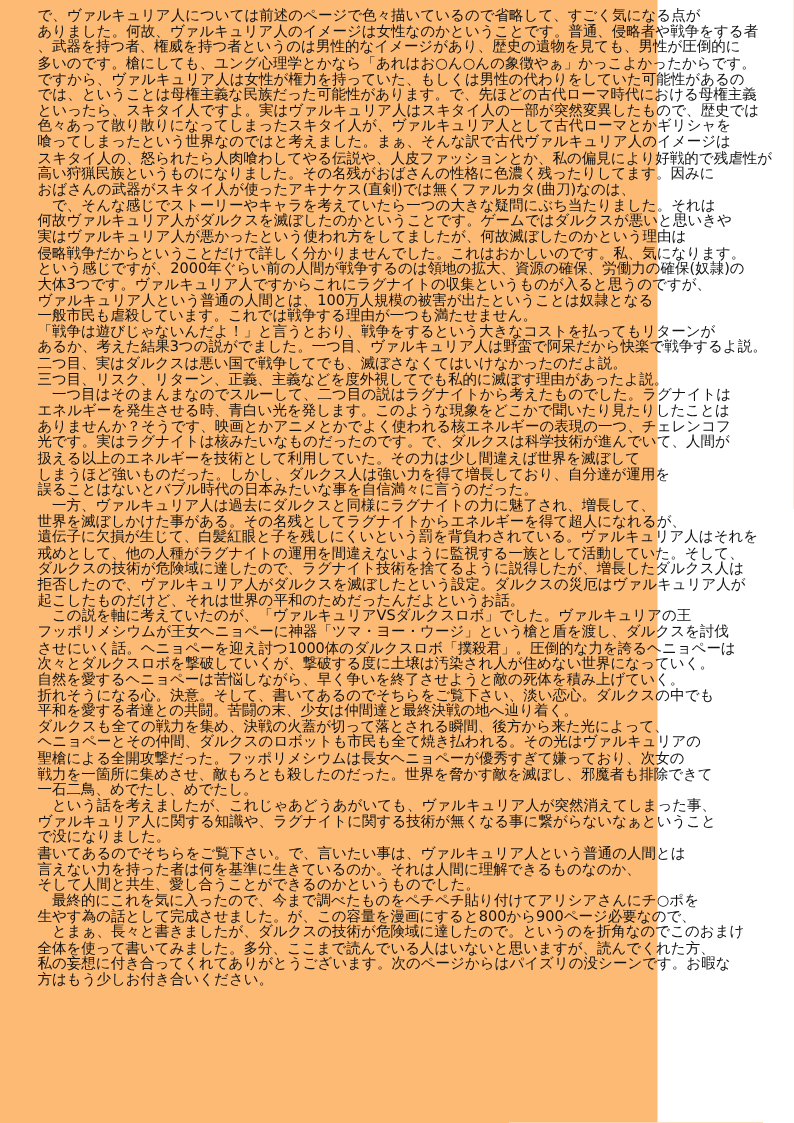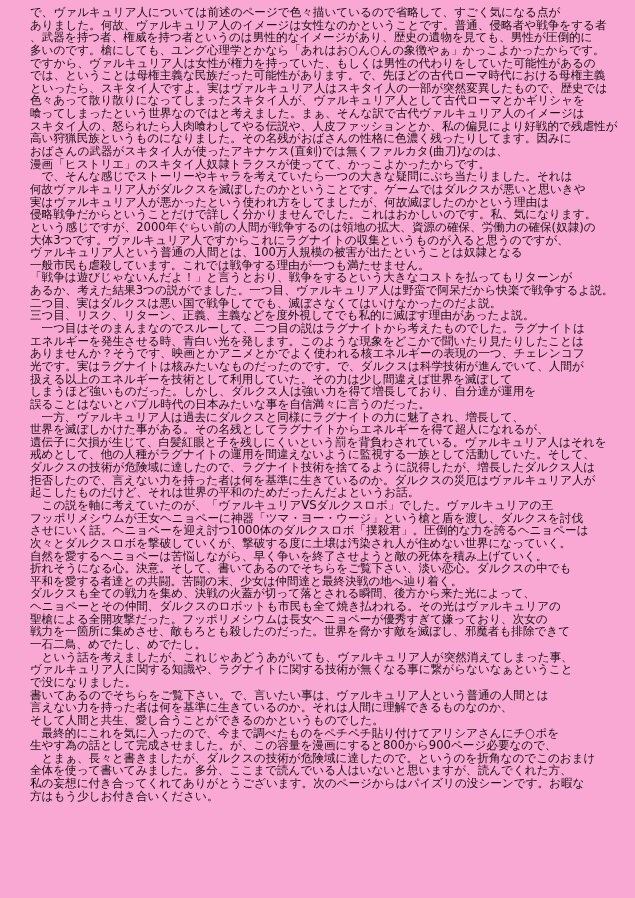--- a/index.html
+++ b/index.html
@@ -11,23 +11,23 @@
     height: 898px;
     background: #ffffff;
     overflow: hidden;
     position: relative;
     font-family: "DejaVu Sans", "Liberation Sans", sans-serif;
   }
   .page {
     position: absolute;
     left: 0;
     top: 0;
-    width: 635px;
+    width: 526px;
     height: 898px;
-    background: #f9a8d4;
+    background: #fdba74;
   }
   .text-block {
     position: absolute;
     left: 30px;
     top: 6px;
     width: 582px;
     color: #111111;
     font-size: 11.6px;
     line-height: 12.65px;
     font-weight: 500;
@@ -49,21 +49,20 @@
       <div class="line">、武器を持つ者、権威を持つ者というのは男性的なイメージがあり、歴史の遺物を見ても、男性が圧倒的に</div>
       <div class="line">多いのです。槍にしても、ユング心理学とかなら「あれはお○ん○んの象徴やぁ」かっこよかったからです。</div>
       <div class="line">ですから、ヴァルキュリア人は女性が権力を持っていた、もしくは男性の代わりをしていた可能性があるの</div>
       <div class="line">では、ということは母権主義な民族だった可能性があります。で、先ほどの古代ローマ時代における母権主義</div>
       <div class="line">といったら、スキタイ人ですよ。実はヴァルキュリア人はスキタイ人の一部が突然変異したもので、歴史では</div>
       <div class="line">色々あって散り散りになってしまったスキタイ人が、ヴァルキュリア人として古代ローマとかギリシャを</div>
       <div class="line">喰ってしまったという世界なのではと考えました。まぁ、そんな訳で古代ヴァルキュリア人のイメージは</div>
       <div class="line">スキタイ人の、怒られたら人肉喰わしてやる伝説や、人皮ファッションとか、私の偏見により好戦的で残虐性が</div>
       <div class="line">高い狩猟民族というものになりました。その名残がおばさんの性格に色濃く残ったりしてます。因みに</div>
       <div class="line">おばさんの武器がスキタイ人が使ったアキナケス(直剣)では無くファルカタ(曲刀)なのは、</div>
-      <div class="line">漫画「ヒストリエ」のスキタイ人奴隷トラクスが使ってて、かっこよかったからです。</div>
       <div class="line">　で、そんな感じでストーリーやキャラを考えていたら一つの大きな疑問にぶち当たりました。それは</div>
       <div class="line">何故ヴァルキュリア人がダルクスを滅ぼしたのかということです。ゲームではダルクスが悪いと思いきや</div>
       <div class="line">実はヴァルキュリア人が悪かったという使われ方をしてましたが、何故滅ぼしたのかという理由は</div>
       <div class="line">侵略戦争だからということだけで詳しく分かりませんでした。これはおかしいのです。私、気になります。</div>
       <div class="line">という感じですが、2000年ぐらい前の人間が戦争するのは領地の拡大、資源の確保、労働力の確保(奴隷)の</div>
       <div class="line">大体3つです。ヴァルキュリア人ですからこれにラグナイトの収集というものが入ると思うのですが、</div>
       <div class="line">ヴァルキュリア人という普通の人間とは、100万人規模の被害が出たということは奴隷となる</div>
       <div class="line">一般市民も虐殺しています。これでは戦争する理由が一つも満たせません。</div>
       <div class="line">「戦争は遊びじゃないんだよ！」と言うとおり、戦争をするという大きなコストを払ってもリターンが</div>
       <div class="line">あるか、考えた結果3つの説がでました。一つ目、ヴァルキュリア人は野蛮で阿呆だから快楽で戦争するよ説。</div>
@@ -74,21 +73,21 @@
       <div class="line">ありませんか？そうです、映画とかアニメとかでよく使われる核エネルギーの表現の一つ、チェレンコフ</div>
       <div class="line">光です。実はラグナイトは核みたいなものだったのです。で、ダルクスは科学技術が進んでいて、人間が</div>
       <div class="line">扱える以上のエネルギーを技術として利用していた。その力は少し間違えば世界を滅ぼして</div>
       <div class="line">しまうほど強いものだった。しかし、ダルクス人は強い力を得て増長しており、自分達が運用を</div>
       <div class="line">誤ることはないとバブル時代の日本みたいな事を自信満々に言うのだった。</div>
       <div class="line">　一方、ヴァルキュリア人は過去にダルクスと同様にラグナイトの力に魅了され、増長して、</div>
       <div class="line">世界を滅ぼしかけた事がある。その名残としてラグナイトからエネルギーを得て超人になれるが、</div>
       <div class="line">遺伝子に欠損が生じて、白髪紅眼と子を残しにくいという罰を背負わされている。ヴァルキュリア人はそれを</div>
       <div class="line">戒めとして、他の人種がラグナイトの運用を間違えないように監視する一族として活動していた。そして、</div>
       <div class="line">ダルクスの技術が危険域に達したので、ラグナイト技術を捨てるように説得したが、増長したダルクス人は</div>
-      <div class="line">拒否したので、言えない力を持った者は何を基準に生きているのか。ダルクスの災厄はヴァルキュリア人が</div>
+      <div class="line">拒否したので、ヴァルキュリア人がダルクスを滅ぼしたという設定。ダルクスの災厄はヴァルキュリア人が</div>
       <div class="line">起こしたものだけど、それは世界の平和のためだったんだよというお話。</div>
       <div class="line">　この説を軸に考えていたのが、「ヴァルキュリアVSダルクスロボ」でした。ヴァルキュリアの王</div>
       <div class="line">フッポリメシウムが王女ヘニョペーに神器「ツマ・ヨー・ウージ」という槍と盾を渡し、ダルクスを討伐</div>
       <div class="line">させにいく話。ヘニョペーを迎え討つ1000体のダルクスロボ「撲殺君」。圧倒的な力を誇るヘニョペーは</div>
       <div class="line">次々とダルクスロボを撃破していくが、撃破する度に土壌は汚染され人が住めない世界になっていく。</div>
       <div class="line">自然を愛するヘニョペーは苦悩しながら、早く争いを終了させようと敵の死体を積み上げていく。</div>
       <div class="line">折れそうになる心。決意。そして、書いてあるのでそちらをご覧下さい、淡い恋心。ダルクスの中でも</div>
       <div class="line">平和を愛する者達との共闘。苦闘の末、少女は仲間達と最終決戦の地へ辿り着く。</div>
       <div class="line">ダルクスも全ての戦力を集め、決戦の火蓋が切って落とされる瞬間、後方から来た光によって、</div>
       <div class="line">ヘニョペーとその仲間、ダルクスのロボットも市民も全て焼き払われる。その光はヴァルキュリアの</div>

